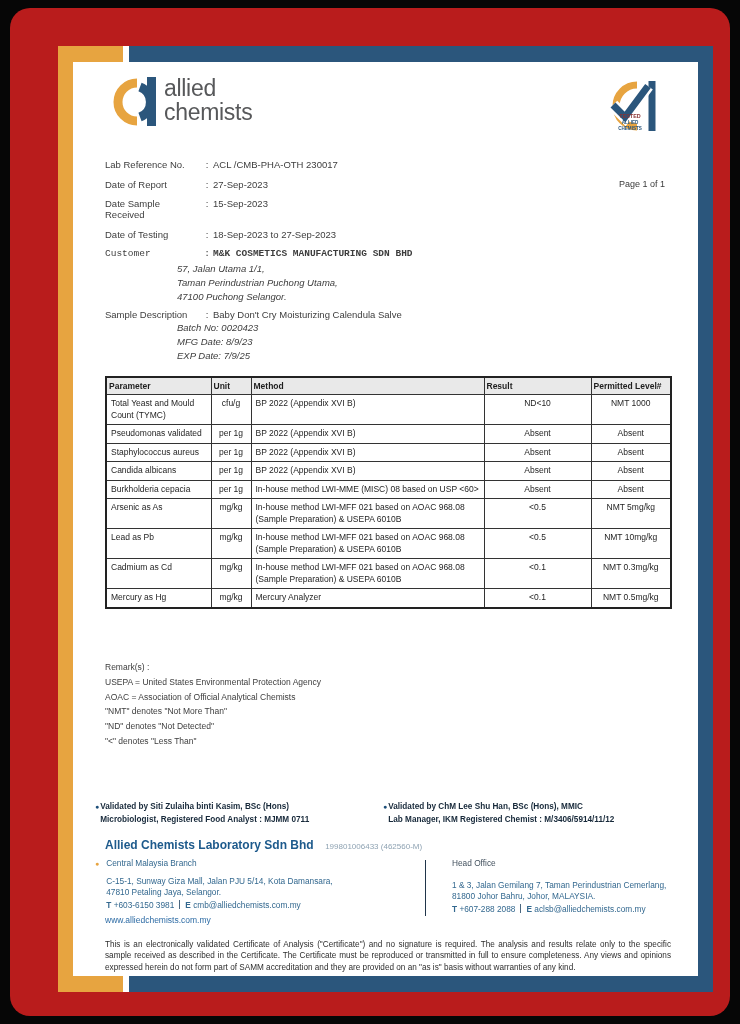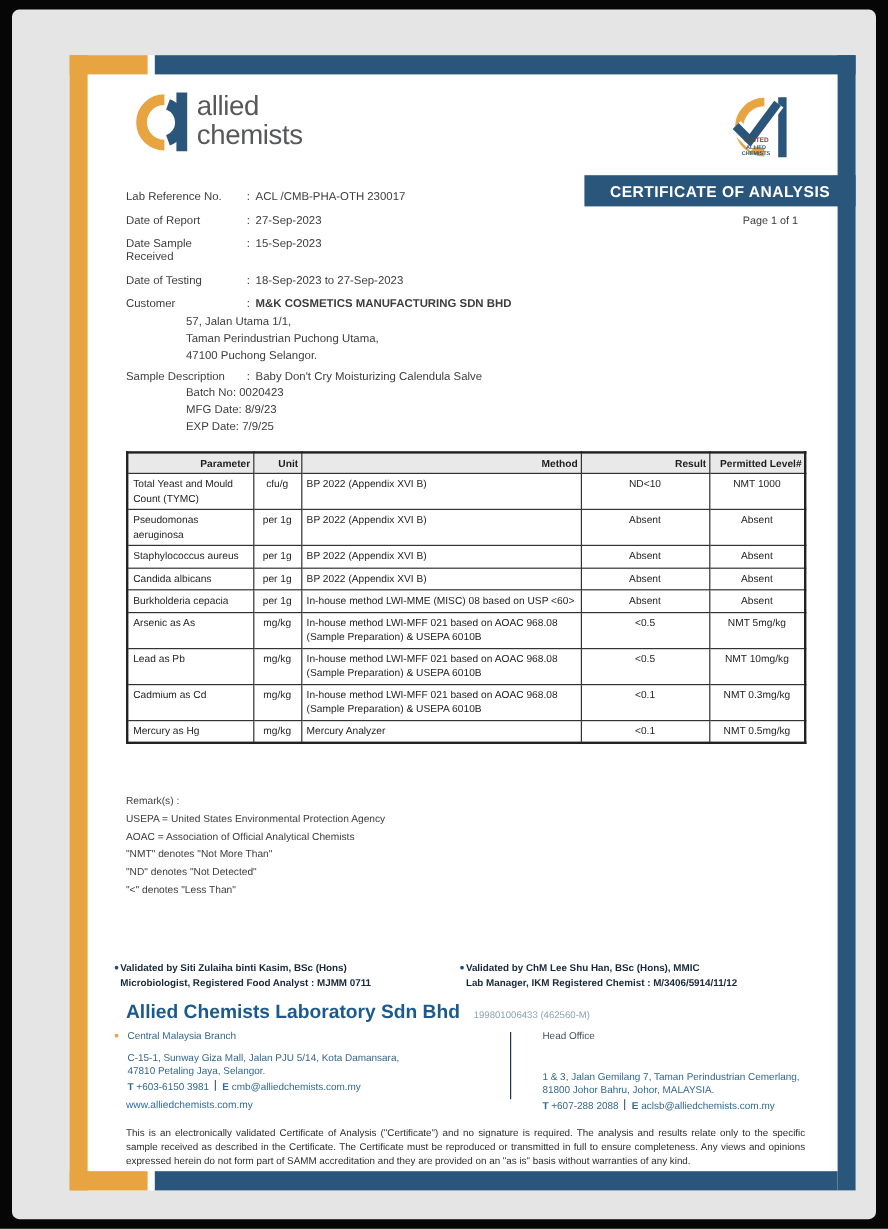--- a/index.html
+++ b/index.html
@@ -3,21 +3,21 @@
 <meta charset="utf-8">
 <style>
   * { margin:0; padding:0; box-sizing:border-box; }
   html,body { width:740px; height:1024px; }
   body {
     position:relative; background:#060606; overflow:hidden;
     font-family:"Liberation Sans", sans-serif;
   }
   .card {
     position:absolute; left:10px; top:8px; width:720px; height:1008px;
-    background:#e5e5e5; border-radius:6px;
+    background:#b91c1c; border-radius:20px;
   }
   .page {
     position:absolute; left:48px; top:38px; width:655px; height:946px;
     background:#ffffff;
   }
   
   .bar { position:absolute; }
   .bar.orange { background:#e7a440; }
   .bar.blue { background:#2b567c; }
   .bar-left   { left:0; top:0; width:15px; height:946px; }
@@ -43,62 +43,62 @@
   }
   .pagenum { position:absolute; right:48px; top:133px; font-size:9px; color:#3a3a3a; }
 
   
   .info { position:absolute; left:47px; top:113px; width:400px; font-size:9.5px; color:#3d3d3d; }
   .info-row { display:flex; margin-bottom:8.5px; line-height:11px; }
   .info-label { width:96px; flex:none; }
   .info-colon { width:12px; flex:none; text-align:center; }
   .info-value { flex:1; }
   .bold { font-weight:bold; }
-  .info-extra { margin-left:50px; line-height:13.8px; }
+  .info-extra { margin-left:72px; line-height:13.8px;font-style:italic; }
   .mb6 { margin-bottom:6px; }
 
   
   table.results {
     position:absolute; left:47px; top:330px; width:565px;
     border-collapse:collapse; table-layout:fixed; font-size:8.5px; color:#1e1e1e;
     border:2px solid #222;
   }
   table.results th {
     background:#e9e9e9; border:1px solid #333; font-weight:bold;
-    padding:3px 2px; text-align:right; font-size:8.5px;
+    padding:3px 2px; text-align:left; font-size:8.5px;
   }
   table.results td {
     border:1px solid #333; padding:3px 4px; vertical-align:top; line-height:11.5px;
   }
   td.c { text-align:center; }
 
   
   .remarks { position:absolute; left:47px; top:614px; font-size:8.5px; color:#3d3d3d; line-height:14.8px; }
 
   
   .validation { position:absolute; left:37px; top:754px; width:590px; display:flex;
     font-size:8.2px; font-weight:bold; color:#17293a; line-height:13px; }
   .val-col { display:flex; gap:1px; }
   .val-col.left { width:288px; flex:none; }
   .bullet-dot { color:#1d4e79; font-size:7px; line-height:13px; }
 
   
   .company { position:absolute; left:47px; top:789px; white-space:nowrap; }
-  .company-name { font-size:16px; font-weight:bold; color:#1d5a8c; }
+  .company-name { font-size:12px; font-weight:bold; color:#1d5a8c; }
   .company-reg { font-size:8px; color:#8fa3b3; margin-left:7px; }
 
   
   .footer { position:absolute; left:37px; top:812px; width:595px; display:flex;
     font-size:8.3px; line-height:11.5px; }
   .foot-left { width:330px; flex:none; display:flex; gap:7px; }
   .foot-divider { width:0; border-left:1.5px solid #20354a; height:56px; margin-top:2px; }
   .foot-right { margin-left:26px; }
   .foot-bullet { color:#e7a440; font-size:7px; line-height:12px; }
   .foot-heading-blue { color:#33688f; margin-bottom:6px; }
-  .foot-heading-dark { color:#44525f; margin-bottom:22px; }
+  .foot-heading-dark { color:#44525f; margin-bottom:10px; }
   .foot-addr { color:#33688f; }
   .contact-line { color:#33688f; margin-top:1px; }
   .tlabel { font-weight:bold; }
   .vpipe { display:inline-block; width:0; height:9px; border-left:1px solid #4a6780;
     margin:0 5px; vertical-align:-1px; }
   .website { position:absolute; left:47px; top:869px; font-size:8.5px; color:#2e6ca5; }
 
   
   .disclaimer { position:absolute; left:47px; top:893px; width:566px; font-size:8.2px;
     line-height:11.3px; color:#2e2e2e; text-align:justify; }
@@ -135,23 +135,20 @@
         <path d="M 38 7 A 20 20 0 1 0 38 49" stroke="#e7a440" stroke-width="7" fill="none"></path>
         <path d="M 53 3 L 53 53" stroke="#2b567c" stroke-width="7" fill="none"></path>
         <path d="M 14 27 L 26 39 L 49 8" stroke="#ffffff" stroke-width="12" fill="none"></path>
         <path d="M 14 27 L 26 39 L 49 8" stroke="#2b567c" stroke-width="7" fill="none"></path>
         <text x="31" y="40" text-anchor="middle" font-size="5.4" font-weight="bold" fill="#8a3333">TESTED</text>
         <text x="31" y="46" text-anchor="middle" font-size="4.6" font-weight="bold" fill="#2b567c">ALLIED</text>
         <text x="31" y="51.5" text-anchor="middle" font-size="4.6" font-weight="bold" fill="#2b567c">CHEMISTS</text>
       </svg>
     </div>
 
-    <div class="banner">
-      <span>CERTIFICATE OF ANALYSIS</span>
-    </div>
     <div class="pagenum">Page 1 of 1</div>
 
     <div class="info">
       <div class="info-row">
         <span class="info-label">Lab Reference No.</span>
         <span class="info-colon">:</span>
         <span class="info-value">ACL /CMB-PHA-OTH 230017</span>
       </div>
       <div class="info-row">
         <span class="info-label">Date of Report</span>
@@ -161,21 +158,21 @@
       <div class="info-row">
         <span class="info-label">Date Sample Received</span>
         <span class="info-colon">:</span>
         <span class="info-value">15-Sep-2023</span>
       </div>
       <div class="info-row">
         <span class="info-label">Date of Testing</span>
         <span class="info-colon">:</span>
         <span class="info-value">18-Sep-2023  to  27-Sep-2023</span>
       </div>
-      <div class="info-row" style="margin-bottom:3px;">
+      <div class="info-row" style="margin-bottom:3px;font-family:Liberation Mono, monospace;">
         <span class="info-label">Customer</span>
         <span class="info-colon">:</span>
         <span class="info-value bold">M&amp;K COSMETICS MANUFACTURING SDN BHD</span>
       </div>
       <div class="info-extra mb6">
         <div>57, Jalan Utama 1/1,</div>
         <div>Taman Perindustrian Puchong Utama,</div>
         <div>47100 Puchong Selangor.</div>
       </div>
       <div class="info-row" style="margin-bottom:1px;">
@@ -209,21 +206,21 @@
       </thead>
       <tbody>
         <tr>
           <td>Total Yeast and Mould Count (TYMC)</td>
           <td class="c">cfu/g</td>
           <td>BP 2022 (Appendix XVI B)</td>
           <td class="c">ND&lt;10</td>
           <td class="c">NMT 1000</td>
         </tr>
         <tr>
-          <td>Pseudomonas aeruginosa</td>
+          <td>Pseudomonas validated</td>
           <td class="c">per 1g</td>
           <td>BP 2022 (Appendix XVI B)</td>
           <td class="c">Absent</td>
           <td class="c">Absent</td>
         </tr>
         <tr>
           <td>Staphylococcus aureus</td>
           <td class="c">per 1g</td>
           <td>BP 2022 (Appendix XVI B)</td>
           <td class="c">Absent</td>

